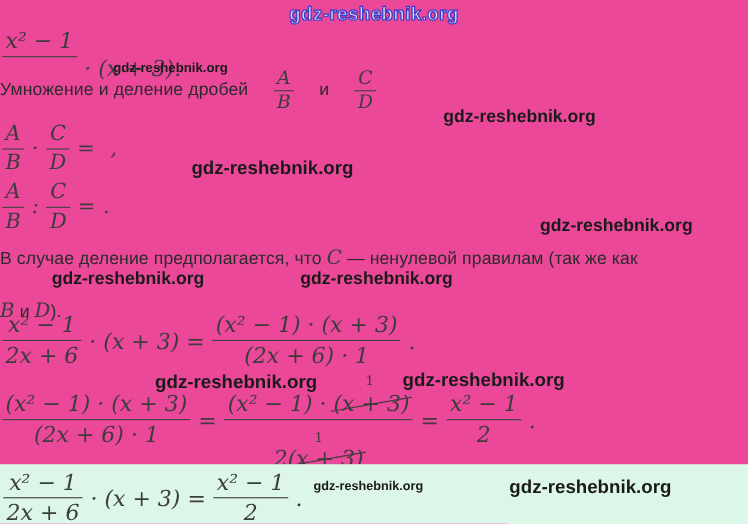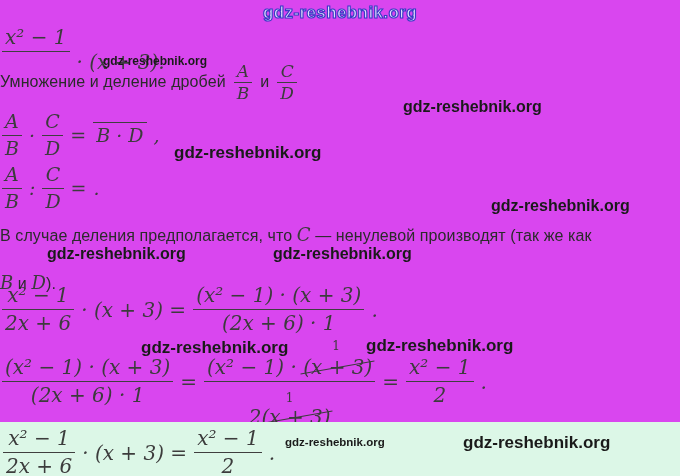--- a/index.html
+++ b/index.html
@@ -1,16 +1,16 @@
 <!DOCTYPE html>
 <html><head>
 <meta charset="utf-8">
 <style>
   html,body{margin:0;padding:0;background:#fff;}
-  #screen{position:relative;width:680px;height:476px;background:#d946ef;overflow:hidden;
+  #screen{position:relative;width:680px;height:476px;background:#ec4899;overflow:hidden;
           font-family:"Liberation Sans",sans-serif;color:#2b2b2b;}
 
   
   .math{font-family:"DejaVu Serif",serif;font-style:italic;color:#3c3c3c;}
   .m20{font-size:20px;}
   .m19{font-size:19px;}
   .frac{display:inline-flex;flex-direction:column;align-items:center;text-align:center;}
   .frac .num{display:block;line-height:1.25;padding:0 3px 1px;white-space:nowrap;}
   .frac .den{display:block;line-height:1.25;border-top:1.6px solid #3f3f3f;padding:1px 3px 0;
              align-self:stretch;white-space:nowrap;}
@@ -26,21 +26,21 @@
   .cancelbox{position:relative;display:inline-block;}
   .cancelbox .sup{position:absolute;top:-15px;left:42%;font-size:12px;font-style:normal;
                   line-height:1;color:#3c3c3c;}
   .dstack{display:inline-flex;flex-direction:column;align-items:center;line-height:1;}
   .dstack .one{font-size:12px;font-style:normal;line-height:1;margin-bottom:2px;color:#3c3c3c;}
   .dstack .drow{display:inline-block;line-height:1.15;}
 
   
   .para{position:absolute;font-size:16px;color:#2b2b2b;letter-spacing:0.1px;}
   .para .mletter{font-family:"DejaVu Serif",serif;font-style:italic;font-size:18px;color:#3c3c3c;}
-  #para1{display:flex;align-items:center;gap:8px;}
+  #para1{display:flex;align-items:center;gap:23px;}
   .ifrac{font-size:17px;}
   .ifrac .num,.ifrac .den{line-height:1.1;}
 
   
   .wm{position:absolute;font-family:"Liberation Sans",sans-serif;font-weight:700;
       color:#1a1a1a;white-space:nowrap;}
   .wm-a{left:103px;top:54px;font-size:12px;}
   .wm-b{left:403px;top:98px;font-size:16px;font-weight:600;}
   .wm-c{left:174px;top:143px;font-size:17px;font-weight:600;}
   .wm-d{left:491px;top:197px;font-size:16px;font-weight:600;}
@@ -113,41 +113,40 @@
       <span class="num">A</span>
       <span class="den">B</span>
     </span>
     <span>·</span>
     <span class="frac">
       <span class="num">C</span>
       <span class="den">D</span>
     </span>
     <span>=</span>
     <span class="frac">
-      <span class="den">B · D</span>
     </span>
     <span>,</span>
   </div>
 
   <div class="mrow math m19" id="rule2">
     <span class="frac">
       <span class="num">A</span>
       <span class="den">B</span>
     </span>
     <span>:</span>
     <span class="frac">
       <span class="num">C</span>
       <span class="den">D</span>
     </span>
     <span>=</span>
     <span>.</span>
   </div>
 
   <div class="para" id="para2-l1">
-    <span>В случае деления предполагается, что </span><span class="mletter">C</span><span> — ненулевой производят (так же как</span>
+    <span>В случае деление предполагается, что </span><span class="mletter">C</span><span> — ненулевой правилам (так же как</span>
   </div>
   <div class="para" id="para2-l2">
     <span class="mletter">B</span><span> и </span><span class="mletter">D</span><span>).</span>
   </div>
 
   <div class="mrow math m20" id="f2">
     <span class="frac">
       <span class="num">x² − 1</span>
       <span class="den">2x + 6</span>
     </span>

